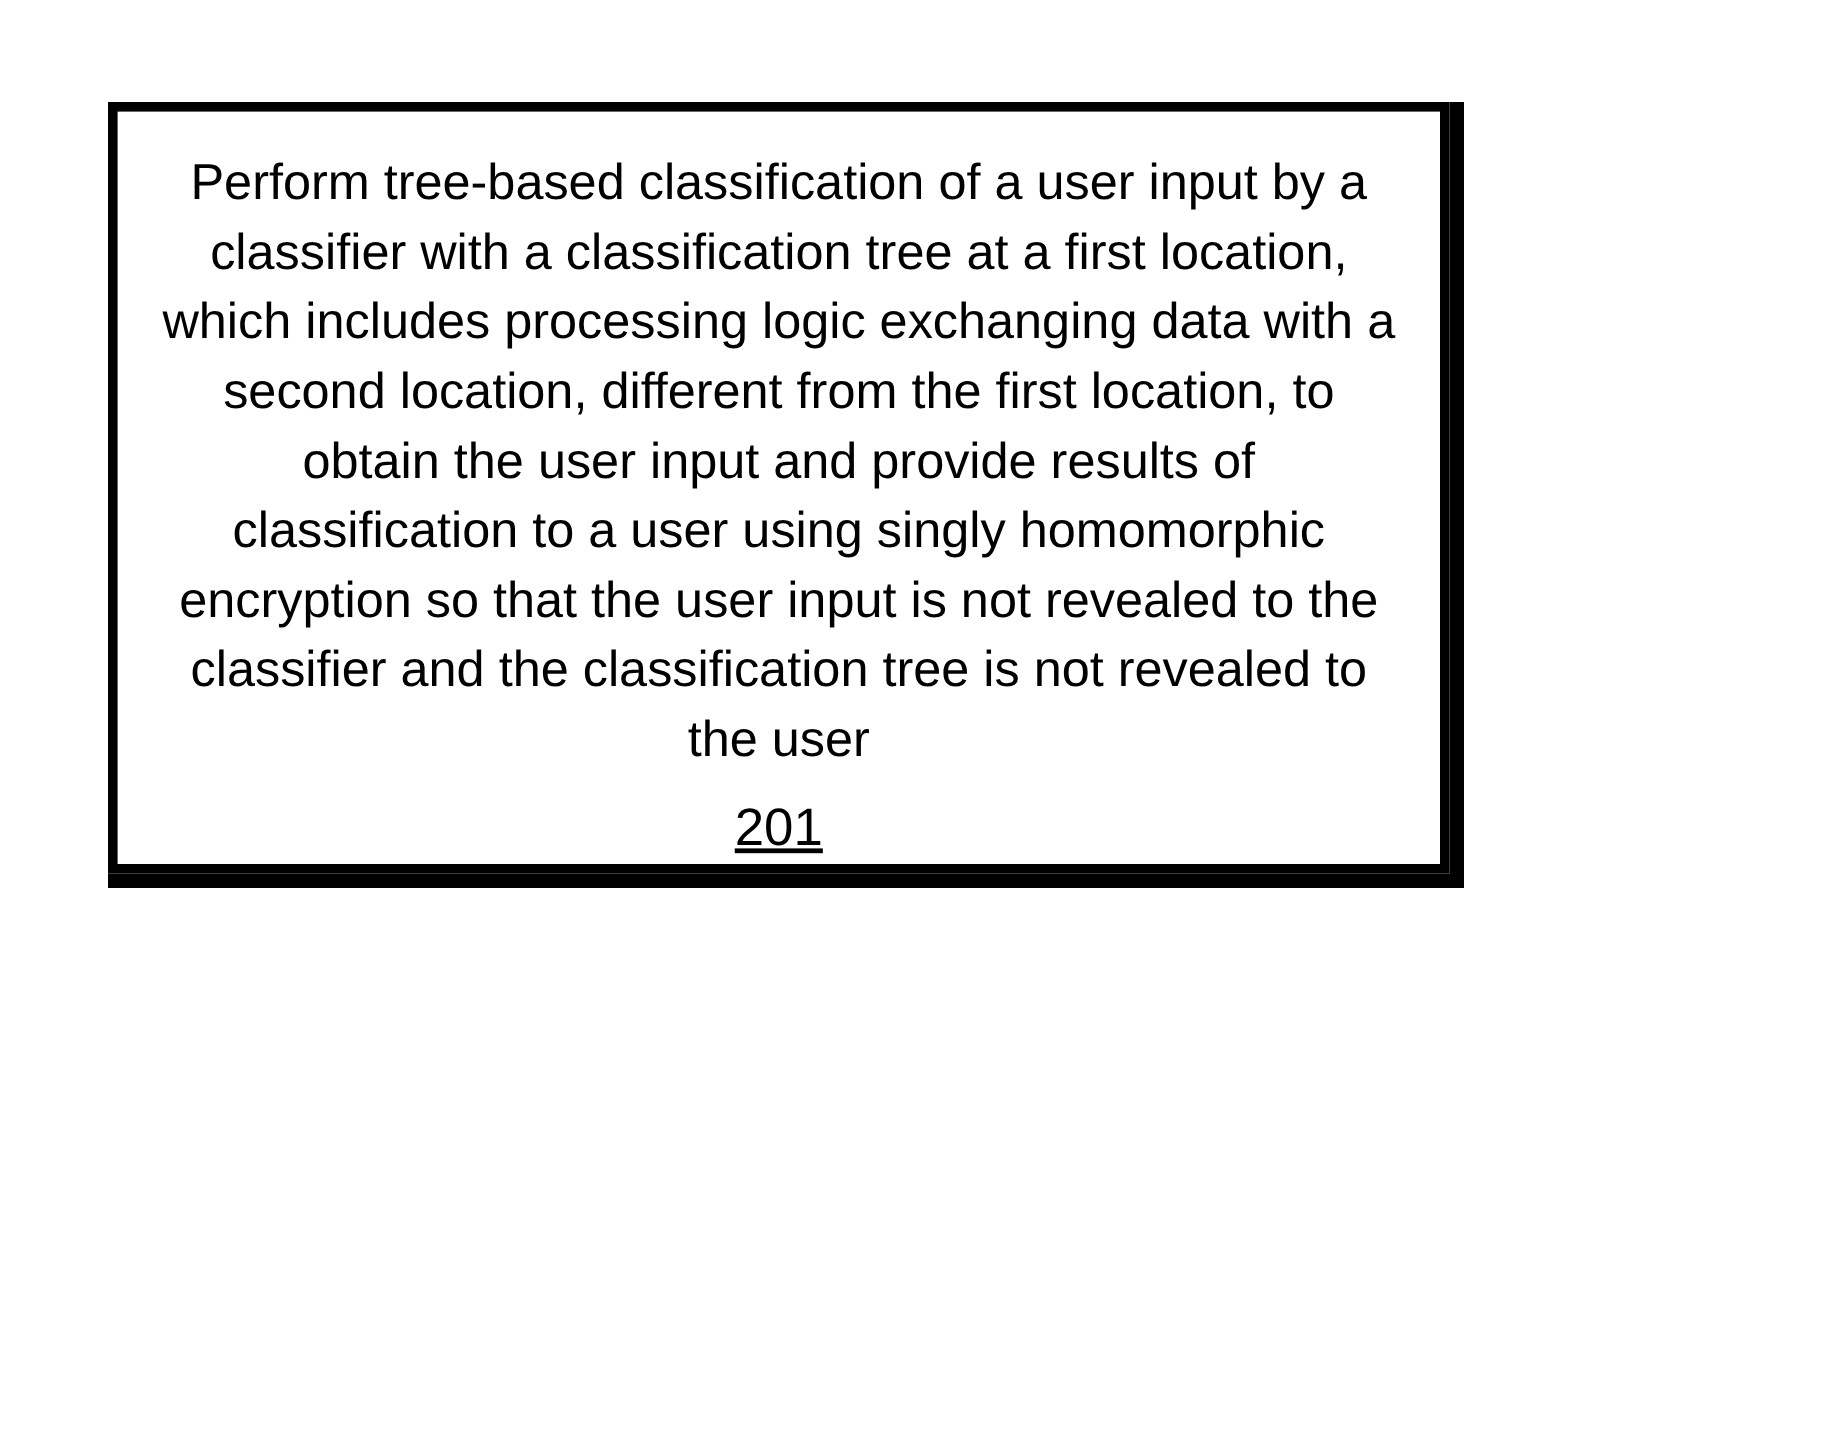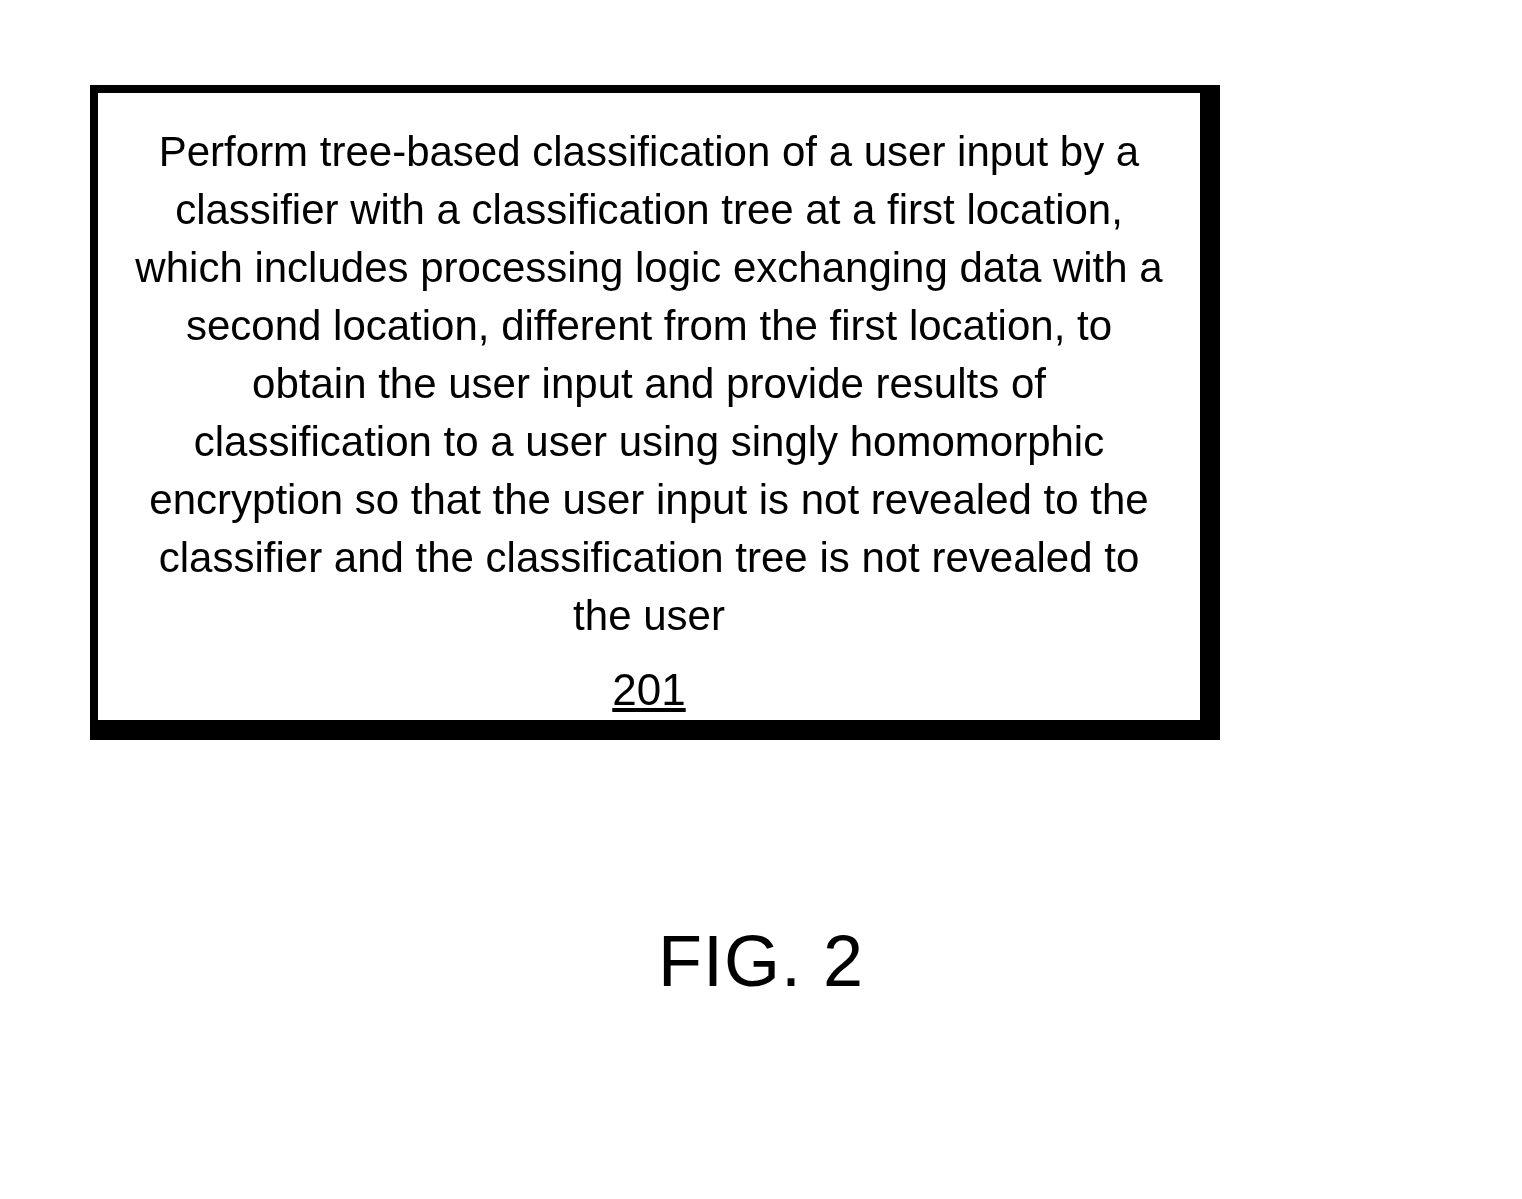--- a/index.html
+++ b/index.html
@@ -66,15 +66,14 @@
 
 <div class="canvas">
 
   <div class="box-outer">
     <div class="box-inner">
       <div class="step-text">Perform tree-based classification of a user input by a classifier with a classification tree at a first location, which includes processing logic exchanging data with a second location, different from the first location, to obtain the user input and provide results of classification to a user using singly homomorphic encryption so that the user input is not revealed to the classifier and the classification tree is not revealed to the user</div>
       <div class="step-ref">201</div>
     </div>
   </div>
 
-  <div class="fig-label">FIG. 2</div>
 
 </div>
 
 </body></html>

